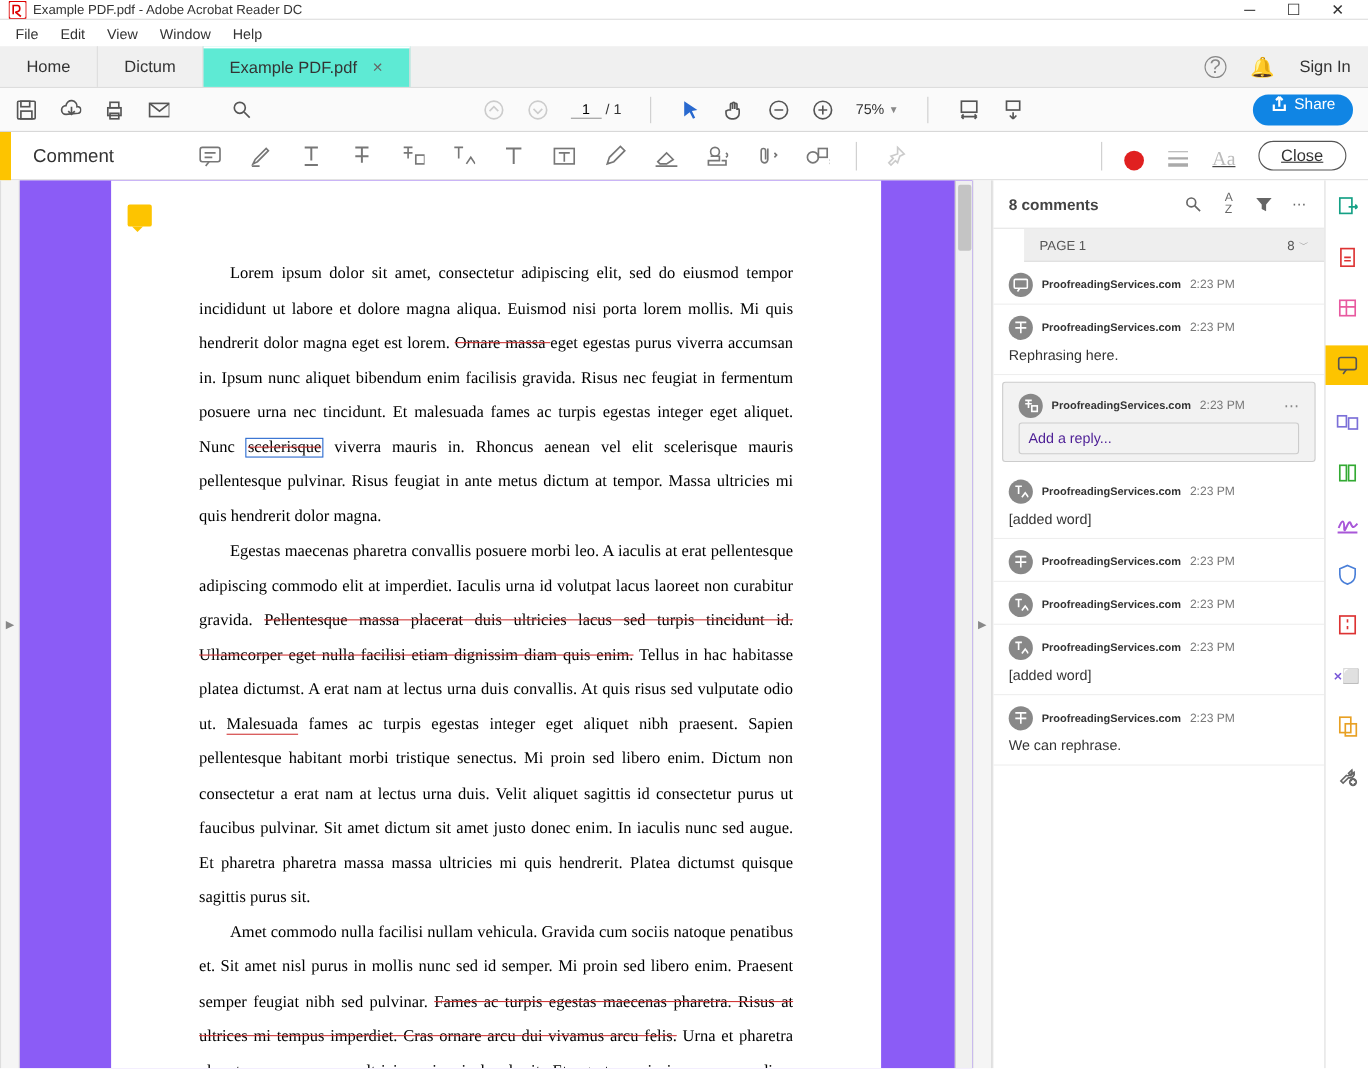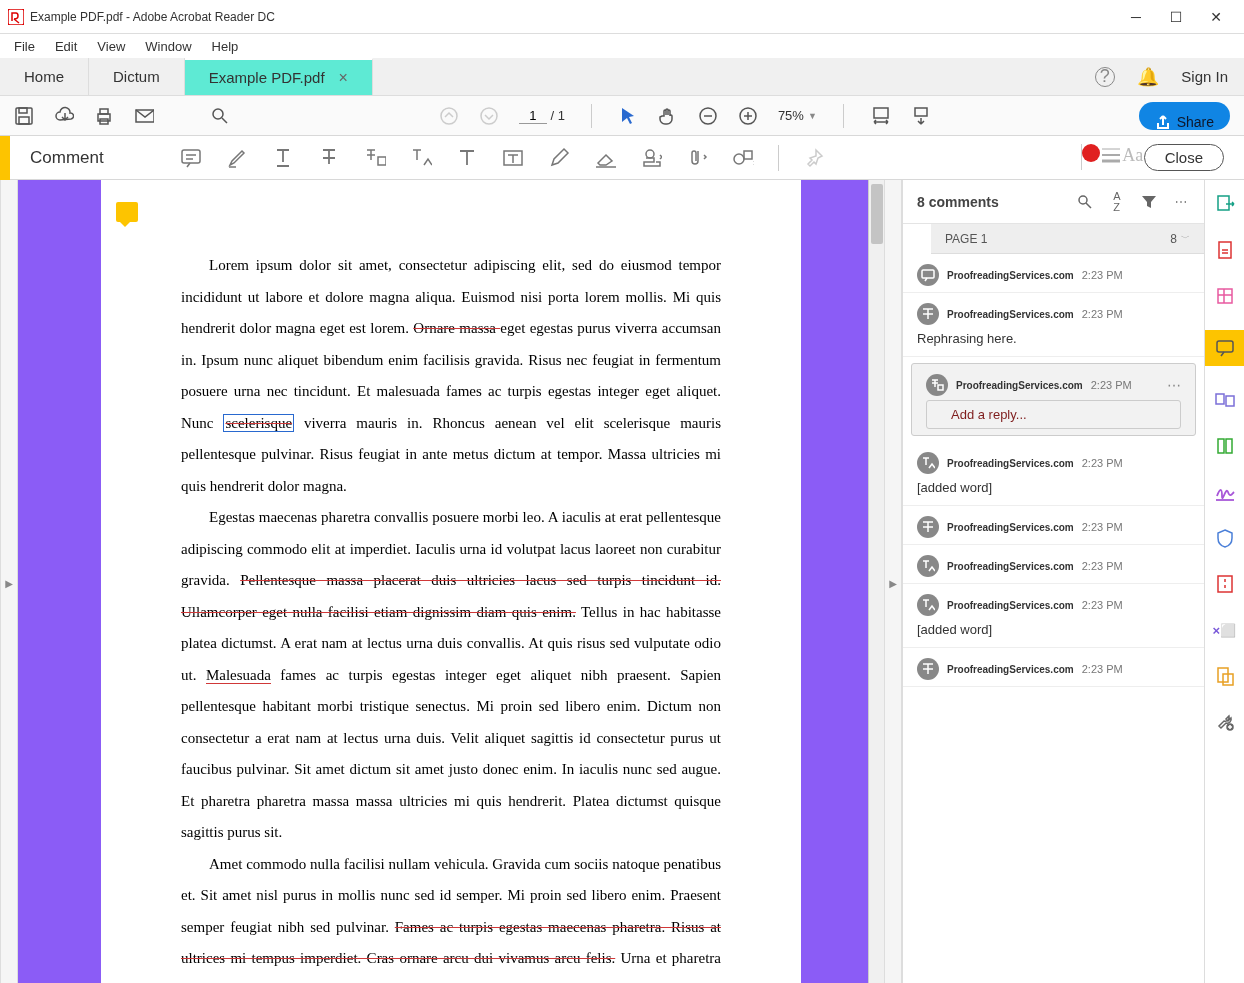--- a/index.html
+++ b/index.html
@@ -1,19 +1,19 @@
 <!DOCTYPE html>
 <html><head>
 <meta charset="utf-8">
 <style>
 * { box-sizing: border-box; margin: 0; padding: 0; }
 body { font-family: "Segoe UI", Arial, sans-serif; font-size: 13px; background: #fff; color: #333; overflow: hidden; width: 1244px; height: 983px; }
 
 
-.titlebar { height: 34px; display: flex; align-items: center; padding: 0 8px; border-bottom: 1px solid #ddd; }
+.titlebar { height: 18px; display: flex; align-items: center; padding: 0 8px; border-bottom: 1px solid #ddd; }
 .titlebar .icon { width: 16px; height: 16px; margin-right: 6px; }
 .titlebar .title { flex: 1; font-size: 12px; color: #333; }
 .winbtns { display: flex; }
 .winbtns div { width: 40px; height: 30px; display: flex; align-items: center; justify-content: center; font-size: 14px; color: #333; }
 
 
 .menubar { height: 24px; display: flex; align-items: center; padding: 0 4px; }
 .menubar span { padding: 2px 10px; font-size: 13px; }
 
 
@@ -25,30 +25,30 @@
 .tabrow .right { display: flex; align-items: center; padding-right: 16px; gap: 22px; }
 .tabrow .right .signin { font-size: 15px; color: #333; }
 
 
 .toolbar { height: 40px; border-bottom: 1px solid #d8d8d8; display: flex; align-items: center; padding: 0 14px; gap: 20px; background:#fafafa; }
 .toolbar .sep { width: 1px; height: 24px; background: #ccc; margin: 0 6px; }
 .toolbar .icon { width: 20px; height: 20px; display:flex; align-items:center; justify-content:center; color:#555; }
 .toolbar .pagenum { font-size: 13px; color: #333; }
 .toolbar .pagenum input { width: 28px; text-align: center; border: none; border-bottom: 1px solid #999; background: transparent; font-size: 13px; }
 .toolbar .zoom { font-size: 13px; color: #333; display:flex; align-items:center; gap:4px;}
-.share-btn { margin-left: auto; background: #1085e4; color: #0f172a; border-radius: 16px; height: 28px; padding: 0 16px; display: flex; align-items: flex-end; gap: 6px; font-size: 14px; }
+.share-btn { margin-left: auto; background: #1085e4; color: #ffffff; border-radius: 16px; height: 28px; padding: 0 16px; display: flex; align-items: flex-start; gap: 6px; font-size: 14px; }
 
 
 .comment-bar { height: 44px; border-bottom: 1px solid #d8d8d8; display: flex; align-items: center; background: #fff; }
 .comment-bar .yellow { width: 10px; height: 44px; background: #fdc400; }
 .comment-bar .label { font-size: 17px; color: #333; padding: 0 20px; min-width: 170px; }
 .comment-bar .tools { display: flex; align-items: center; gap: 24px; flex: 1; }
 .comment-bar .tools .icon, .comment-bar .right .icon { width: 22px; height: 22px; color: #777; display:flex;align-items:center;justify-content:center;}
 .comment-bar .tools .sep, .comment-bar .right .sep { width: 1px; height: 26px; background: #ccc; }
-.comment-bar .right { display: flex; align-items: flex-start; padding-right: 20px; }
+.comment-bar .right { display: flex; align-items: flex-end; gap: 20px; padding-right: 20px; text-decoration: underline; }
 .comment-bar .red-dot { width: 18px; height: 18px; background: #e02020; border-radius: 50%; }
 .close-btn { border: 1px solid #555; border-radius: 16px; padding: 4px 20px; font-size: 15px; }
 
 
 .main { display: flex; height: 807px; }
 .left-handle, .right-handle { width: 18px; background: #f5f5f5; display: flex; align-items: center; justify-content: center; color: #888; font-size: 10px; border-right:1px solid #ddd; border-left:1px solid #ddd;}
 .doc-area { flex: 1; background: #8b5cf6; display: flex; justify-content: center; overflow: hidden; position: relative; }
 .doc-area .scrollbar { position:absolute; right:0; top:0; width:16px; height:100%; background:#f0f0f0; border-left:1px solid #ccc;}
 .doc-area .scrollbar .thumb { position:absolute; left:2px; top:4px; width:12px; height:60px; background:#c4c4c4; border-radius:2px;}
 .page { width: 700px; background: #fff; padding: 70px 80px 20px 80px; font-family: "Times New Roman", serif; font-size: 15px; line-height: 2.1; color: #000; position: relative; }
@@ -69,21 +69,21 @@
 .cp-page .count { margin-left: auto; display:flex; align-items:center; gap:4px;}
 .comment-list { flex: 1; overflow-y: hidden; }
 .comment-item { padding: 10px 14px 6px 14px; border-bottom: 1px solid #eee; }
 .comment-item.selected { background: #f2f2f2; margin: 6px 8px; border: 1px solid #ccc; border-radius: 3px; }
 .ci-head { display: flex; align-items: center; gap: 8px; }
 .ci-avatar { width: 22px; height: 22px; background: #888; border-radius: 50%; display:flex;align-items:center;justify-content:center;color:#fff;font-size:11px;font-weight:bold;}
 .ci-author { font-weight: bold; font-size: 10px; color:#333;}
 .ci-time { font-size: 11px; color: #777; }
 .ci-dots { color:#888; font-size:14px; margin-left:auto;}
 .ci-body { font-size: 13px; color: #333; padding: 6px 0 4px 0; }
-.reply-box { border: 1px solid #ccc; border-radius: 3px; padding: 6px 24px; font-size: 13px; color: #7f1d1d; margin-top: 4px; }
+.reply-box { border: 1px solid #ccc; border-radius: 3px; padding: 6px 8px; font-size: 13px; color: #4c1d95; margin-top: 4px; }
 .post-btn { text-align: right; padding: 6px 2px 0 0; color: #aaa; font-size: 13px; }
 
 
 .right-rail { width: 40px; background: #fff; border-left: 1px solid #ddd; display: flex; flex-direction: column; align-items: center; padding-top: 12px; gap: 22px; }
 .right-rail .ritem { width: 24px; height: 24px; display:flex;align-items:center;justify-content:center; }
 .right-rail .ritem.active { background: #fdc400; width:40px; height:36px; }
 
 svg { display:block; }
 </style>
 </head>
@@ -468,20 +468,21 @@
         <div class="comment-item">
           <div class="ci-head">
             <div class="ci-avatar">
               <svg width="14" height="14" fill="none" stroke="#fff" stroke-width="1.5">
                 <path d="M2 2h10M7 2v10M2 7h10"></path>
               </svg>
             </div>
             <span class="ci-author">ProofreadingServices.com</span>
             <span class="ci-time">2:23 PM</span>
           </div>
+          <div class="ci-body">We can rephrase.</div>
         </div>
       </div>
   </div>
 
   <div class="right-rail">
     <div class="ritem">
         <svg width="20" height="20" fill="none" stroke="#14a085" stroke-width="1.5">
           <rect x="3" y="2" width="11" height="14"></rect>
           <path d="M11 10h8m0 0l-2-2m2 2l-2 2"></path>
         </svg>

